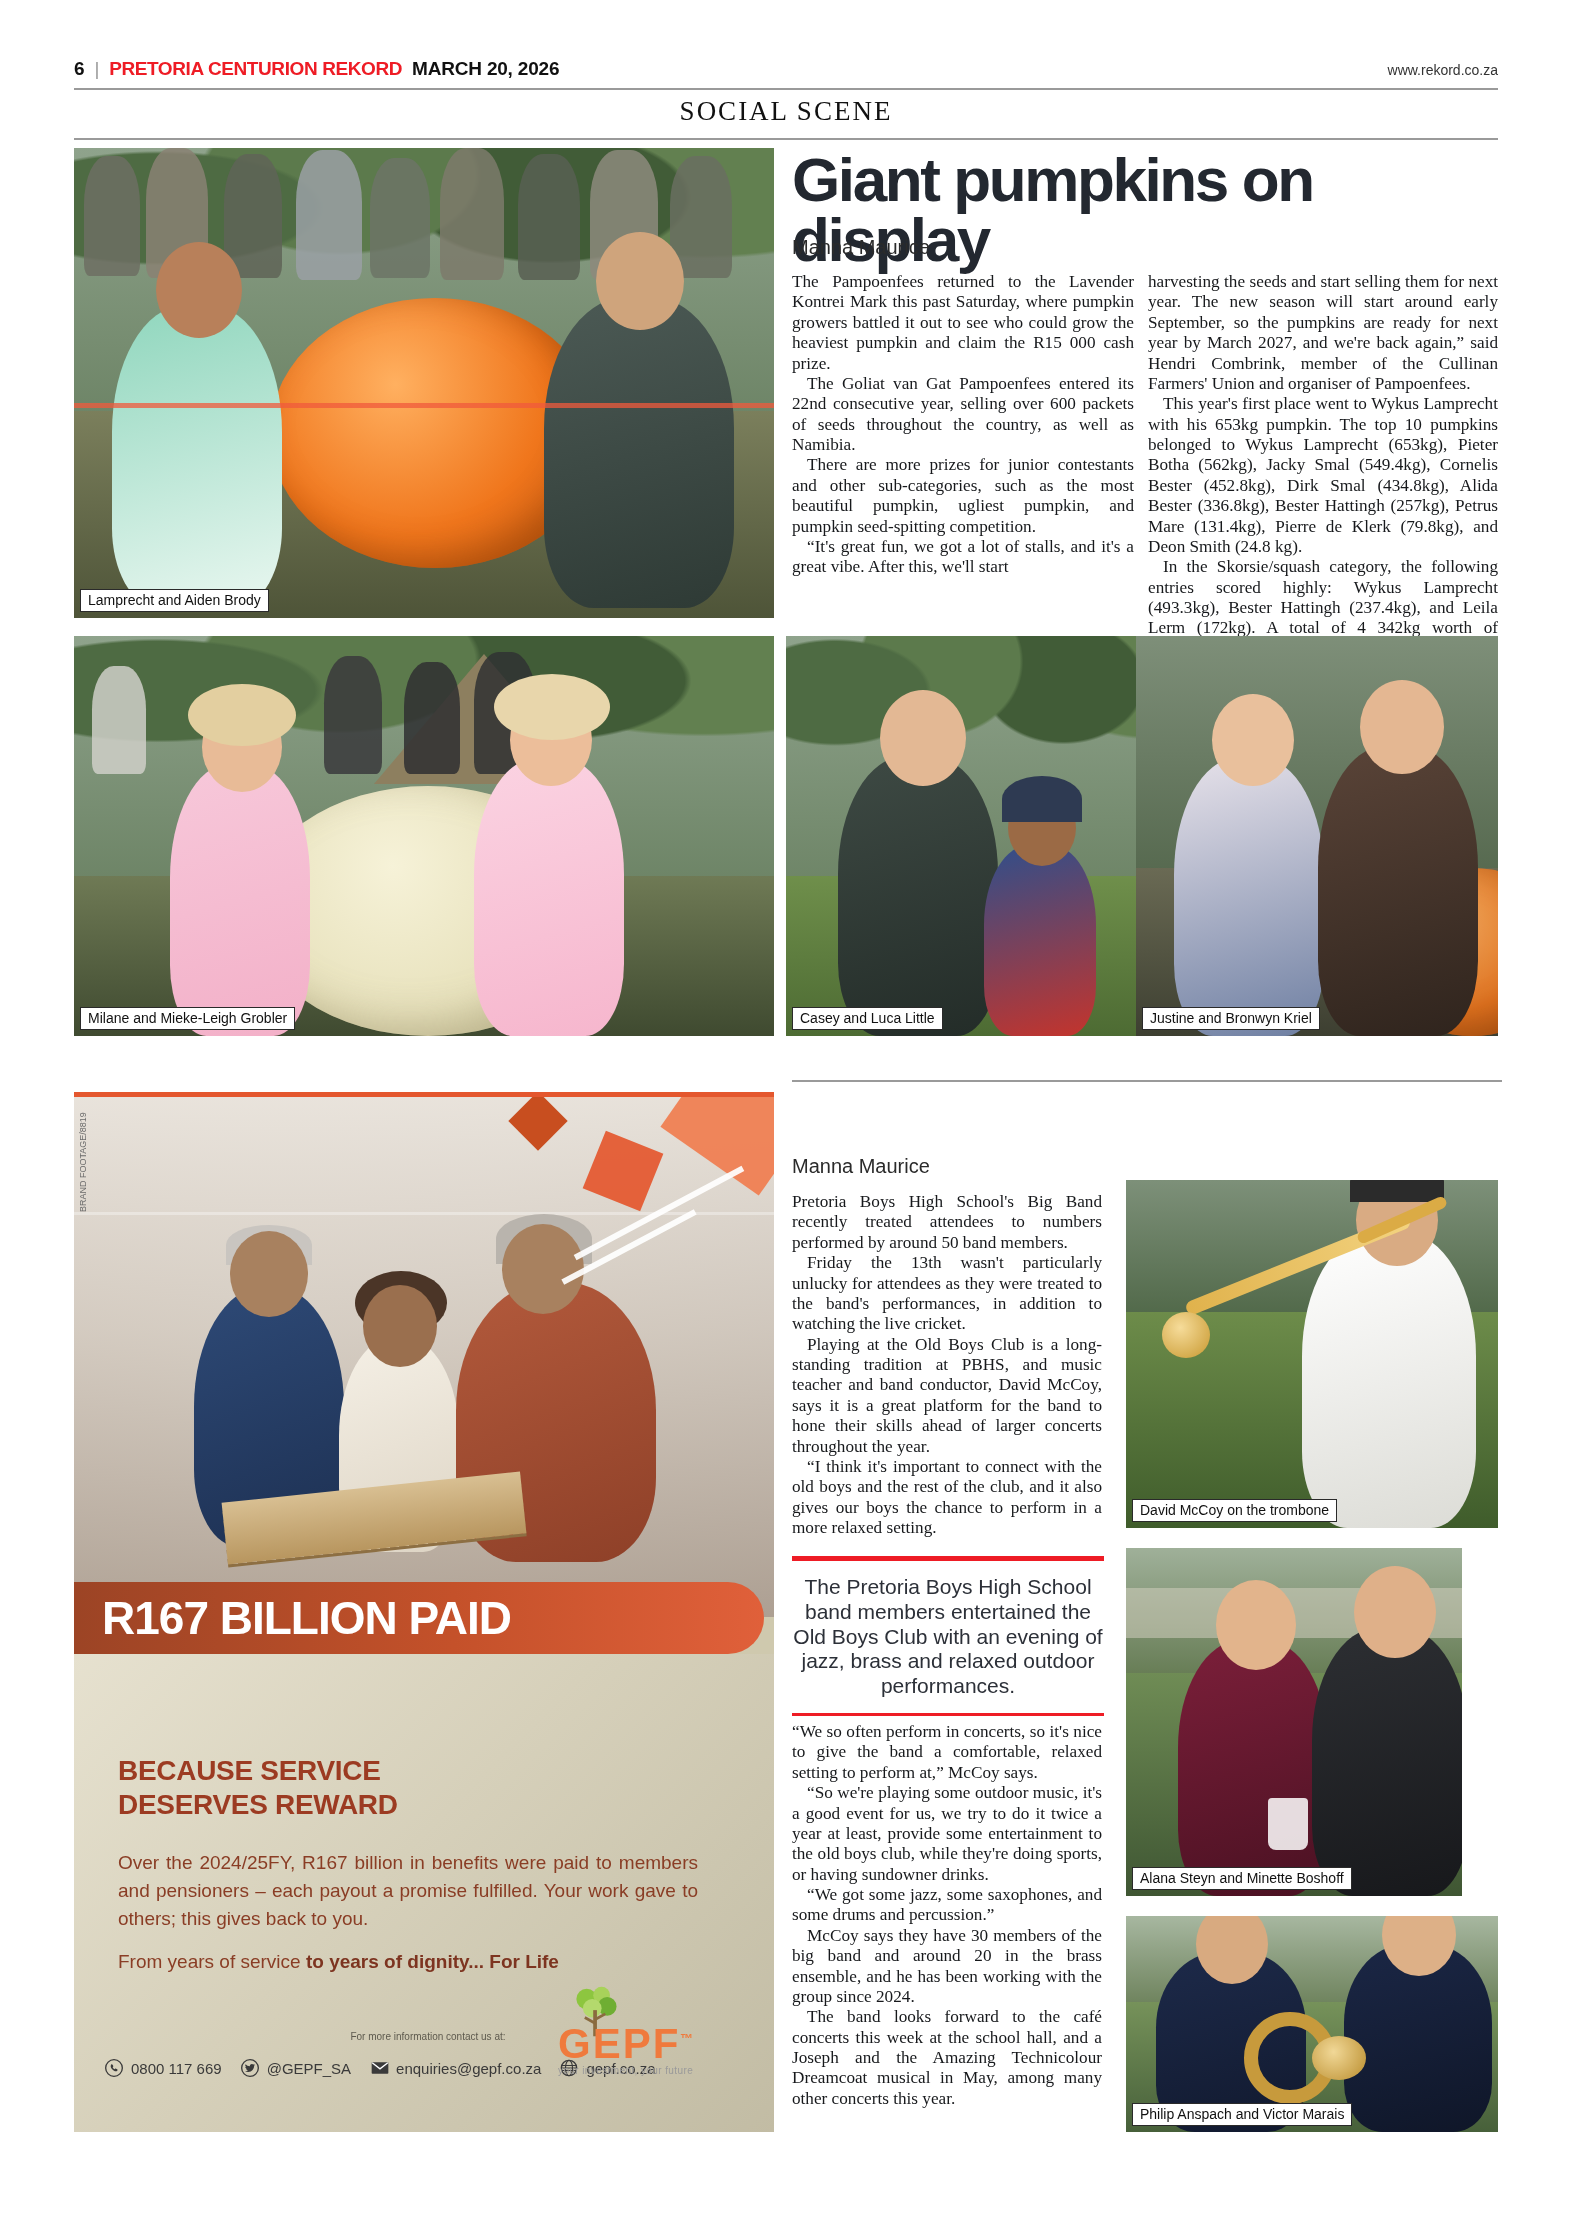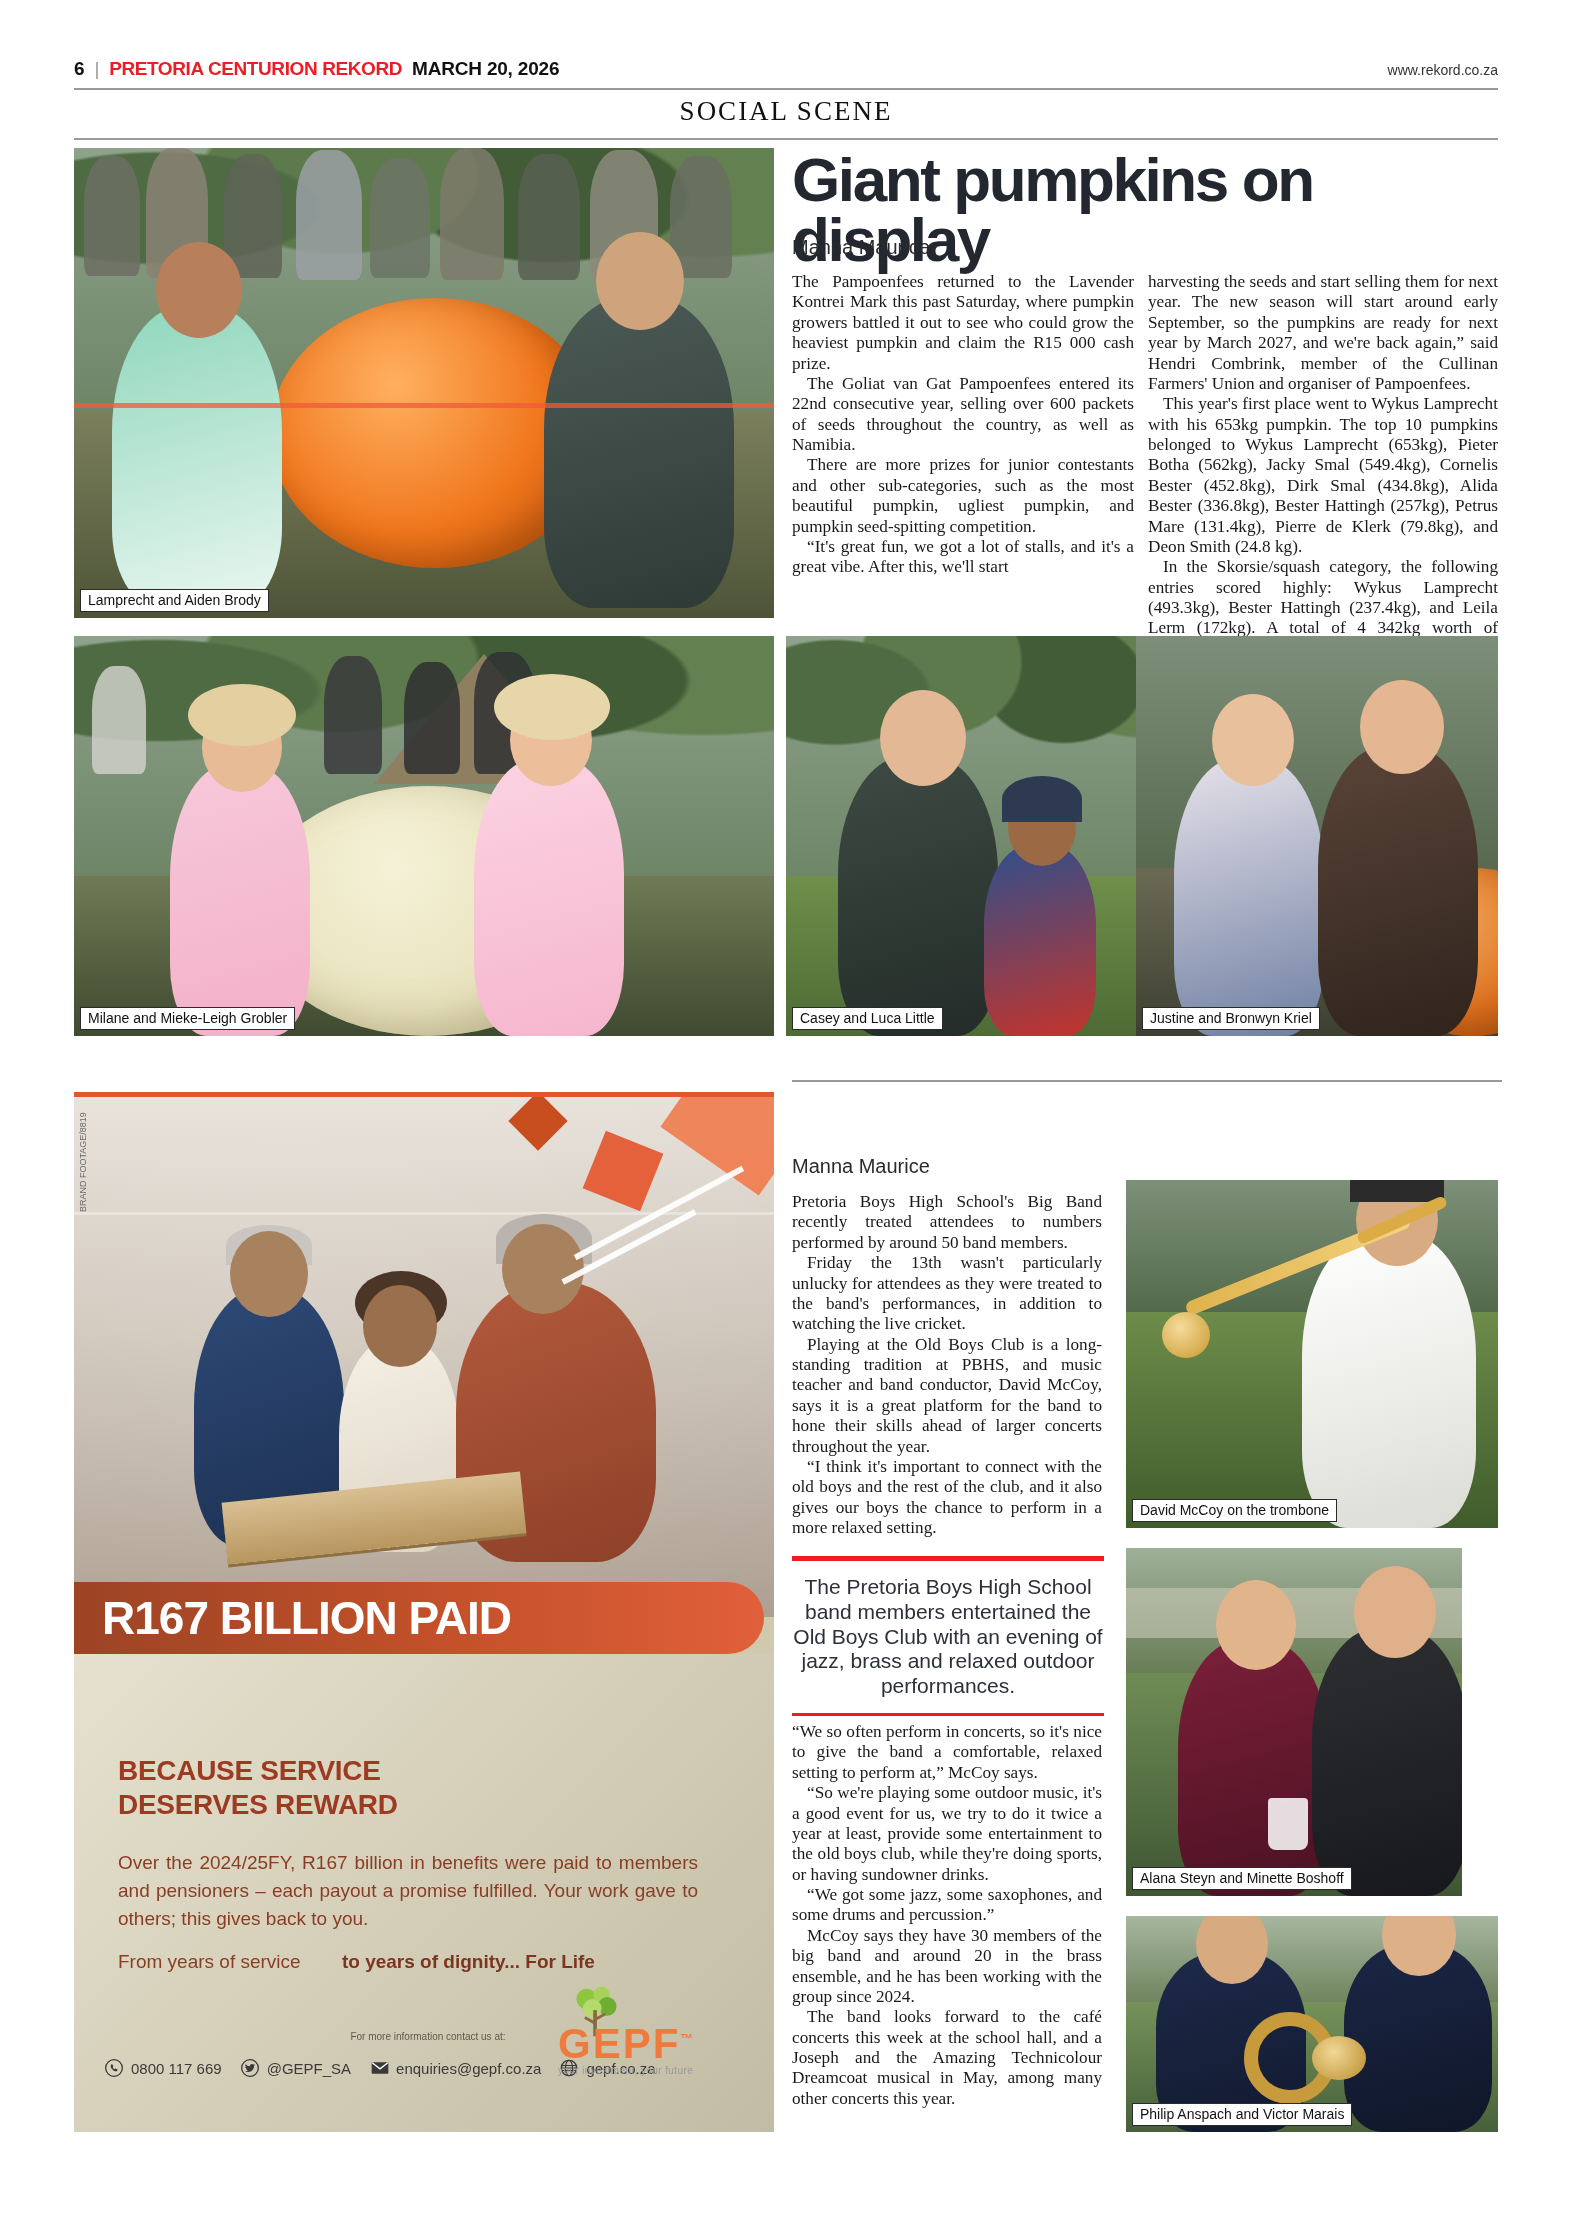--- a/index.html
+++ b/index.html
@@ -160,21 +160,21 @@
   }
   .ad-para {
     position: absolute; left: 44px; top: 195px; width: 580px;
     font-family: "Liberation Sans", sans-serif; font-size: 19px; line-height: 1.48;
     color: #8a3d25; text-align: justify;
   }
   .ad-tag {
     position: absolute; left: 44px; top: 297px; width: 600px;
     font-family: "Liberation Sans", sans-serif; font-size: 19px; color: #8a3d25;
   }
-  .ad-tag b { color: #7d3420; margin-left: 36px; }
+  .ad-tag b { color: #7d3420; }
   .ad-contactline {
     position: absolute; left: 44px; top: 377px; width: 620px; text-align: center;
     font-family: "Liberation Sans", sans-serif; font-size: 10px; color: #5e5a4e;
   }
   .ad-contacts {
     position: absolute; left: 30px; top: 404px; width: 560px;
     display: flex; align-items: center; gap: 18px;
     font-family: "Liberation Sans", sans-serif; font-size: 15px; color: #3a3a3a;
   }
   .ad-contacts .ci { display: flex; align-items: center; gap: 7px; }

